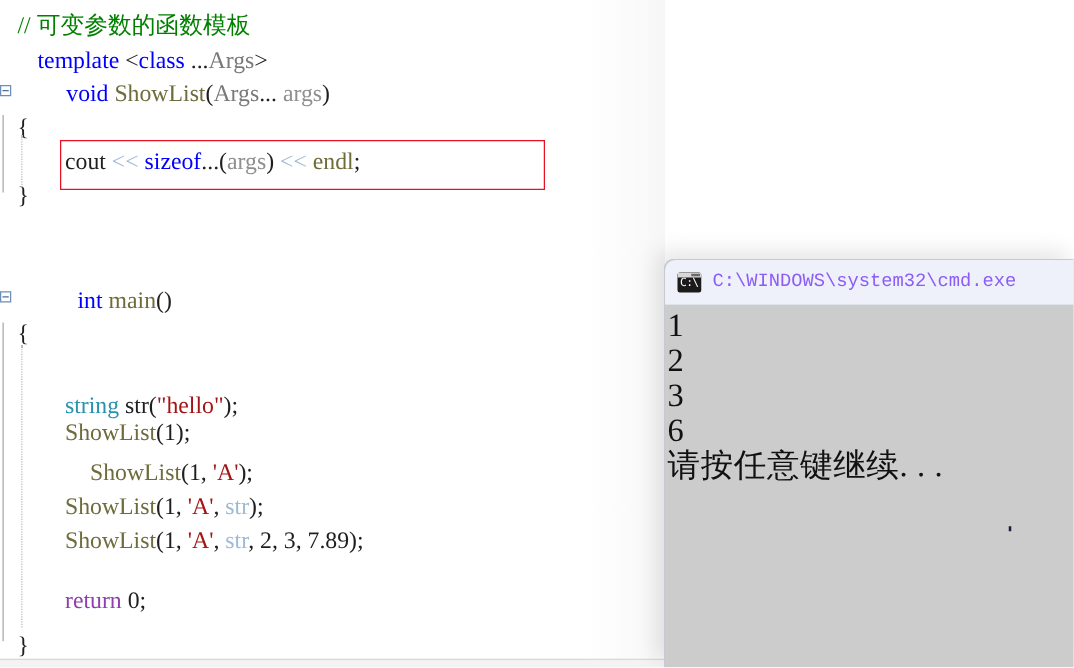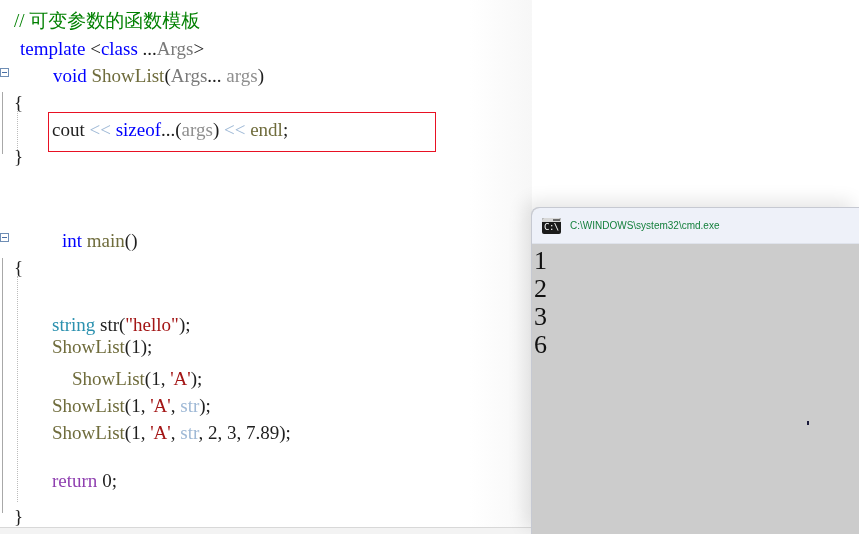--- a/index.html
+++ b/index.html
@@ -153,23 +153,23 @@
   #cmd-icon .prompt {
     position: absolute;
     left: 2px; top: 4px;
     color: #ffffff;
     font-family: "DejaVu Sans Mono", monospace;
     font-size: 9px;
     line-height: 11px;
     letter-spacing: -0.5px;
   }
   #console-title-text {
-    font-family: Liberation Sans, sans-serif;
-    font-size: 10px;
-    color: #15803d;
+    font-family: Liberation Mono, monospace;
+    font-size: 15px;
+    color: #8b5cf6;
     white-space: nowrap;
   }
   #console-body {
     position: absolute;
     left: 0; top: 36px;
     right: 0; bottom: 0;
     background: #cccccc;
     padding: 3px 0 0 2px;
     box-sizing: border-box;
   }
@@ -200,21 +200,21 @@
   }
 </style>
 </head>
 <body>
 
 <div id="screen">
 
   <div id="editor">
     <div id="editor-code">
         <div class="code-line" style="top: 8px;"><span class="txt" style="padding-left: 14px;"><span class="tok-comment">// 可变参数的函数模板</span></span></div>
-        <div class="code-line" style="top: 36px;"><span class="txt" style="padding-left: 20px;"><span class="tok-kw">template </span><span class="tok-plain">&lt;</span><span class="tok-kw">class </span><span class="tok-plain">...</span><span class="tok-tmpl">Args</span><span class="tok-plain">&gt;</span></span></div>
+        <div class="code-line" style="top: 36px;"><span class="txt" style="padding-left: 30px;"><span class="tok-kw">template </span><span class="tok-plain">&lt;</span><span class="tok-kw">class </span><span class="tok-plain">...</span><span class="tok-tmpl">Args</span><span class="tok-plain">&gt;</span></span></div>
         <div class="code-line" style="top: 63px;"><span class="txt" style="padding-left: 14px; margin-left: 39px;"><span class="tok-kw">void </span><span class="tok-func">ShowList</span><span class="tok-plain">(</span><span class="tok-tmpl">Args</span><span class="tok-plain">... </span><span class="tok-gray">args</span><span class="tok-plain">)</span></span></div>
         <div class="code-line" style="top: 90px;"><span class="txt" style="padding-left: 14px;"><span class="tok-plain">{</span></span></div>
         <div class="code-line" style="top: 117px;"><span class="txt" style="padding-left: 52px;"><span class="tok-plain">cout </span><span class="tok-op">&lt;&lt; </span><span class="tok-kw">sizeof</span><span class="tok-plain">...</span><span class="tok-plain">(</span><span class="tok-gray">args</span><span class="tok-plain">) </span><span class="tok-op">&lt;&lt; </span><span class="tok-func">endl</span><span class="tok-plain">;</span></span></div>
         <div class="code-line" style="top: 144px;"><span class="txt" style="padding-left: 14px;"><span class="tok-plain">}</span></span></div>
         <div class="code-line" style="top: 228px; padding-left: 48px;"><span class="txt" style="padding-left: 14px;"><span class="tok-kw">int </span><span class="tok-func">main</span><span class="tok-plain">()</span></span></div>
         <div class="code-line" style="top: 255px;"><span class="txt" style="padding-left: 14px;"><span class="tok-plain">{</span></span></div>
         <div class="code-line" style="top: 312px;"><span class="txt" style="padding-left: 52px;"><span class="tok-type">string </span><span class="tok-plain">str</span><span class="tok-plain">(</span><span class="tok-str">"hello"</span><span class="tok-plain">);</span></span></div>
         <div class="code-line" style="top: 334px;"><span class="txt" style="padding-left: 52px;"><span class="tok-func">ShowList</span><span class="tok-plain">(</span><span class="tok-num">1</span><span class="tok-plain">);</span></span></div>
         <div class="code-line" style="top: 366px;"><span class="txt" style="padding-left: 72px;"><span class="tok-func">ShowList</span><span class="tok-plain">(</span><span class="tok-num">1, </span><span class="tok-str">'A'</span><span class="tok-plain">);</span></span></div>
         <div class="code-line" style="top: 393px;"><span class="txt" style="padding-left: 52px;"><span class="tok-func">ShowList</span><span class="tok-plain">(</span><span class="tok-num">1, </span><span class="tok-str">'A'</span><span class="tok-plain">, </span><span class="tok-op">str</span><span class="tok-plain">);</span></span></div>
@@ -242,19 +242,20 @@
       </div>
       <div id="console-title-text">C:\WINDOWS\system32\cmd.exe</div>
     </div>
 
     <div id="console-body" style="background: rgb(204, 204, 204);">
       <div id="console-lines">
           <div class="console-line">1</div>
           <div class="console-line">2</div>
           <div class="console-line">3</div>
           <div class="console-line">6</div>
+          <div class="console-line">请按任意键继续. . .</div>
         </div>
       <div id="console-dot"></div>
     </div>
 
   </div>
 
 </div>
 
 </body></html>

